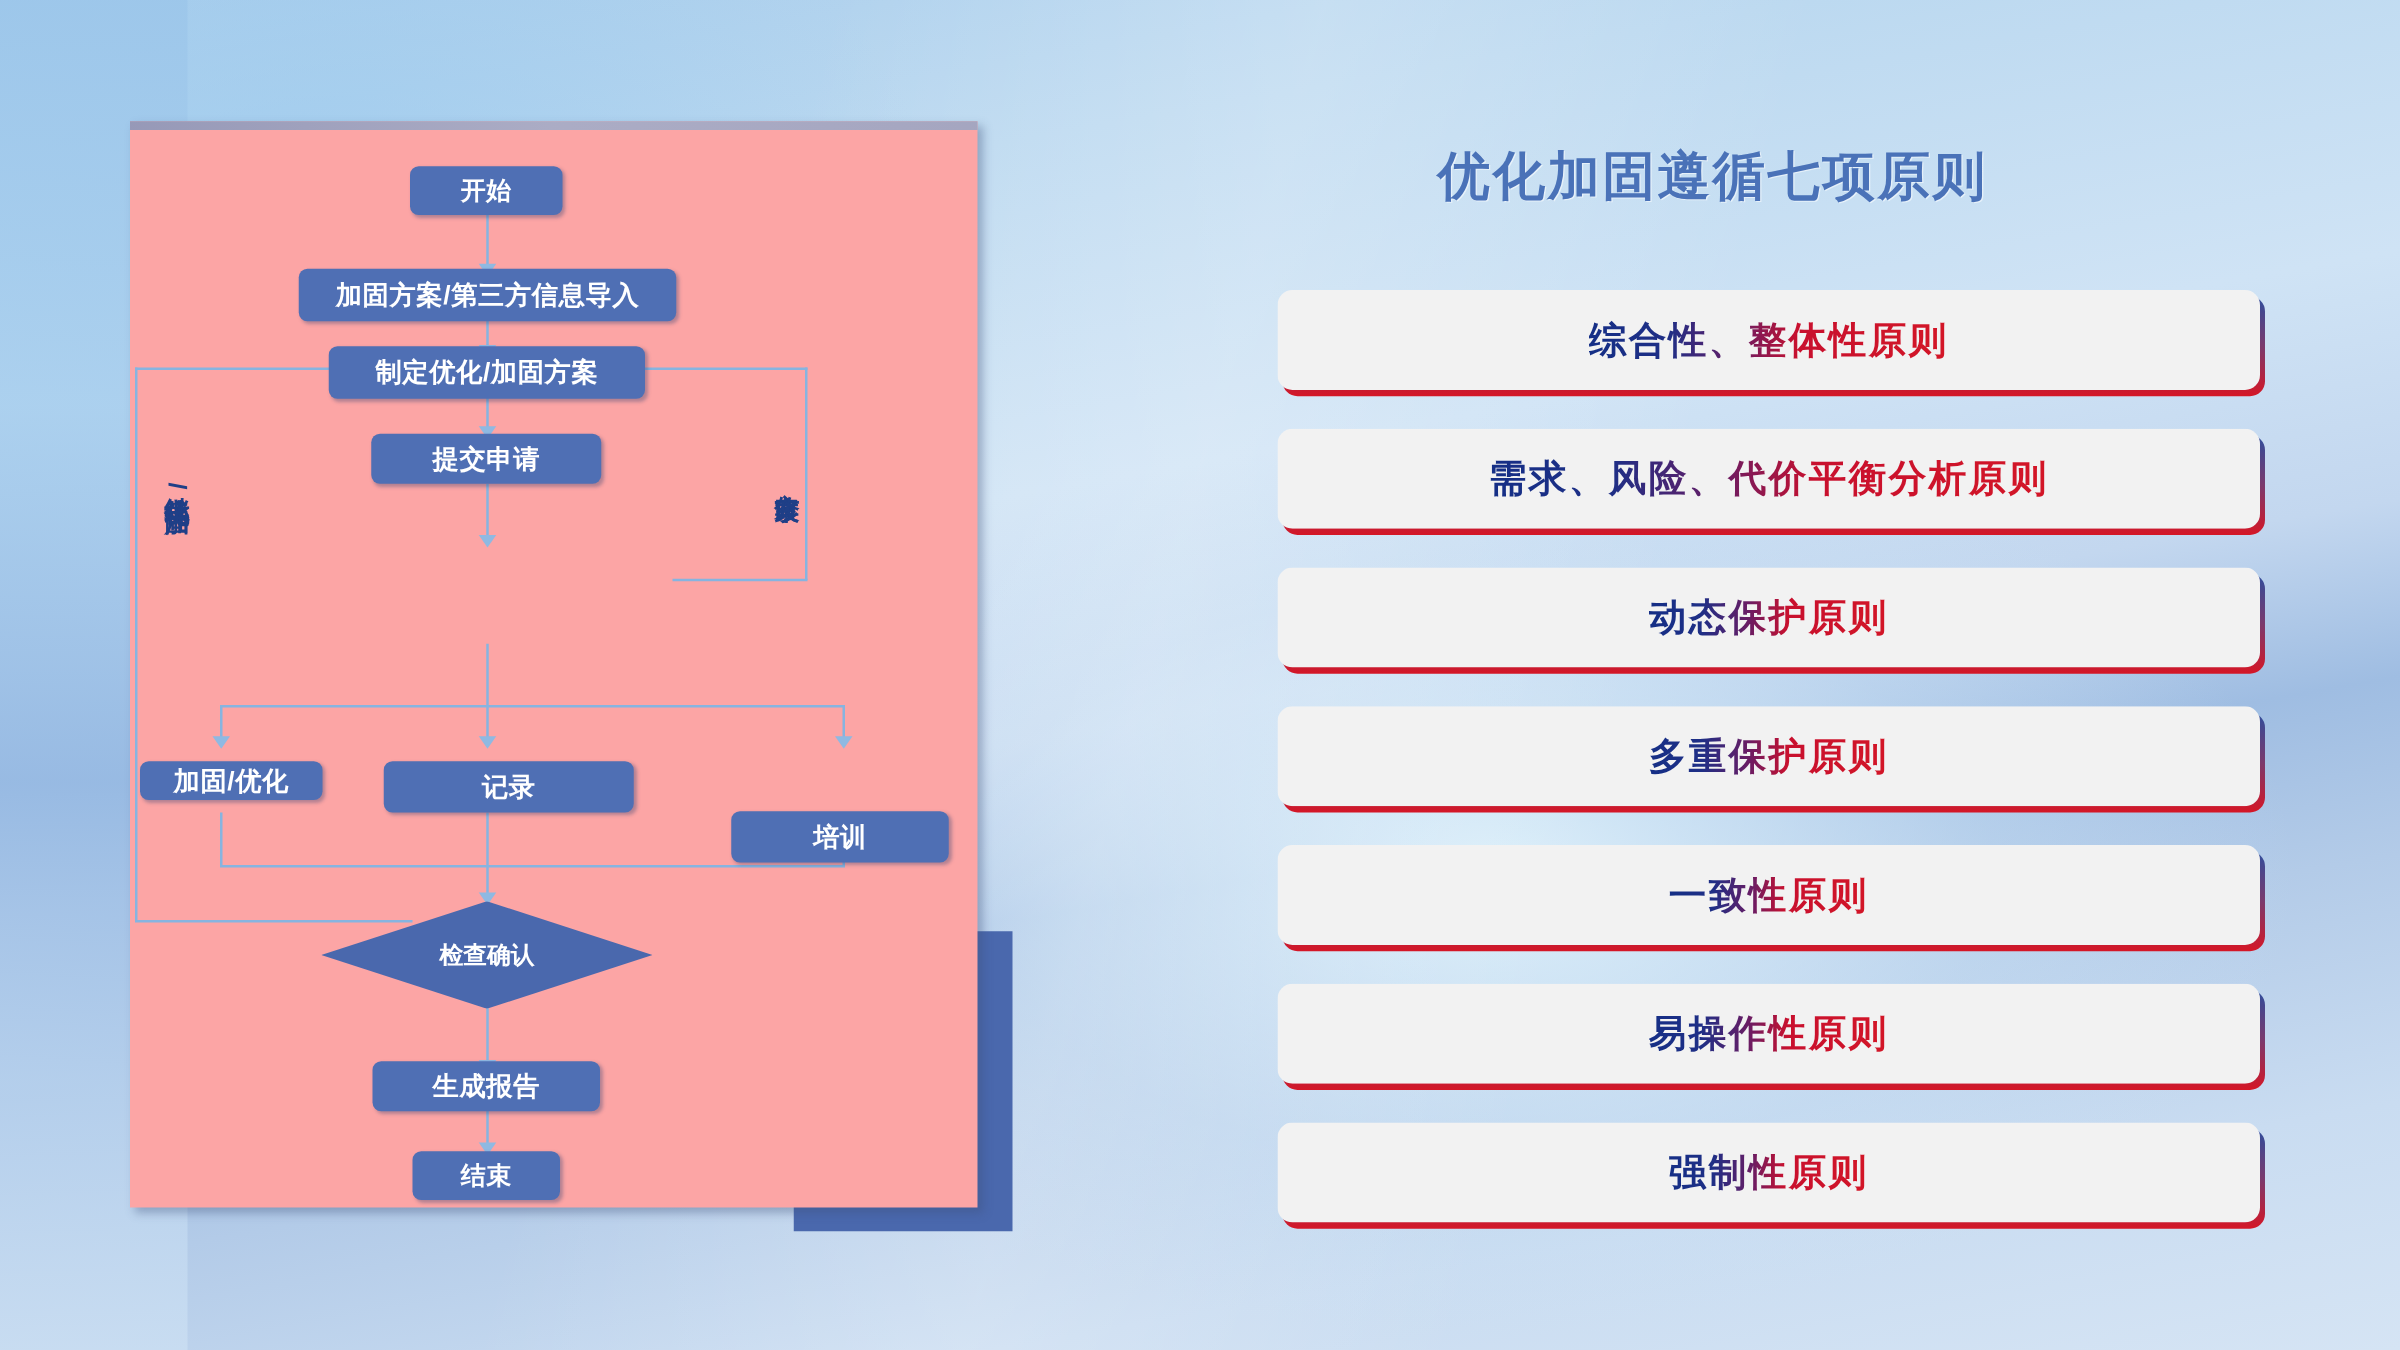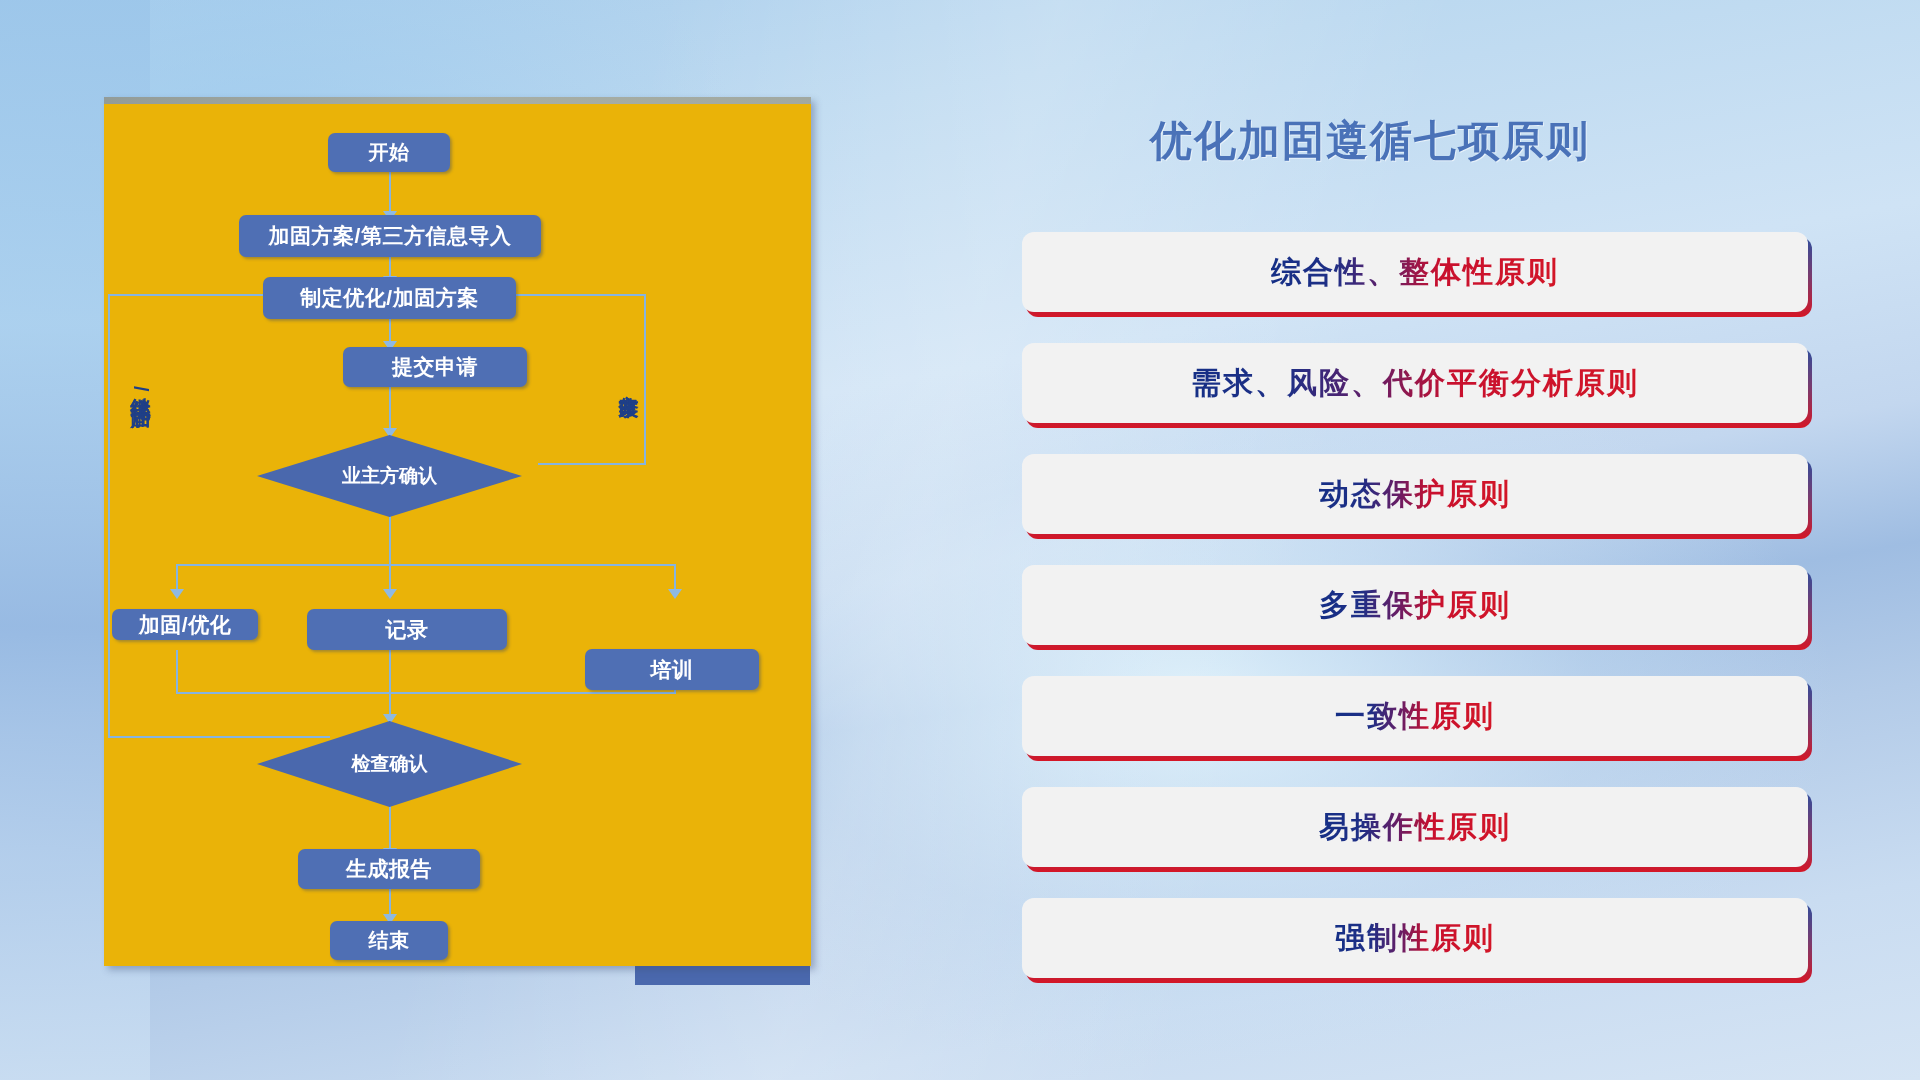--- a/index.html
+++ b/index.html
@@ -27,23 +27,22 @@
     opacity:.85;
   }
 
   
   #flow-accent{
     position:absolute;left:635px;top:745px;width:175px;height:240px;
     background:#4a68ad;
   }
   #flow-panel{
     position:absolute;left:104px;top:97px;width:678px;height:869px;
-    background:#eab308;
+    background:#fca5a5;
     box-shadow:4px 4px 7px rgba(60,80,120,0.38);
-    padding-left:29px;
   }
   #flow-panel-cap{
     position:absolute;left:0;top:0;width:100%;height:7px;
     background:linear-gradient(90deg,#7d96bc,#97aecd,#8fa6c7);
     opacity:.8;
   }
 
   .node{
     position:absolute;
     background:#4f6fb4;
@@ -178,27 +177,24 @@
   </div>
 
   <div class="node" style="left:135px; top:118px; width:302px; height:42px; font-size:21px;">
     <span>加固方案/第三方信息导入</span>
   </div>
 
   <div class="node" style="left:159px; top:180px; width:253px; height:42px; font-size:21px;">
     <span>制定优化/加固方案</span>
   </div>
 
-  <div class="node" style="left:193px; top:250px; width:184px; height:40px; font-size:21px;margin-left:46px;">
+  <div class="node" style="left:193px; top:250px; width:184px; height:40px; font-size:21px;">
     <span>提交申请</span>
   </div>
 
-  <div class="diamond" style="left:153px; top:338px; width:265px; height:82px; font-size:19px;">
-    <span>业主方确认</span>
-  </div>
 
   <div class="node" style="left:8px;   top:512px; width:146px; height:31px; font-size:21px;text-align:center;">
     <span>加固/优化</span>
   </div>
 
   <div class="node" style="left:203px; top:512px; width:200px; height:41px; font-size:21px;">
     <span>记录</span>
   </div>
 
   <div class="node" style="left:481px; top:512px; width:174px; height:41px; font-size:21px;margin-top:40px;">

